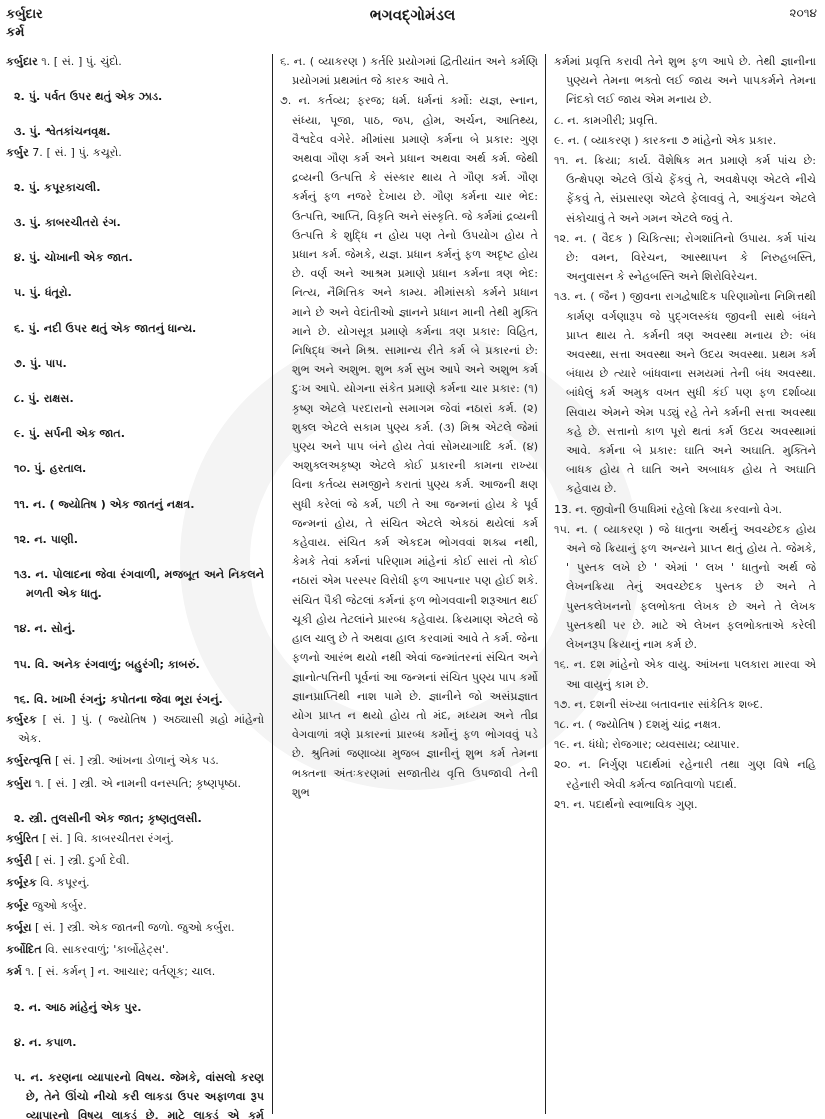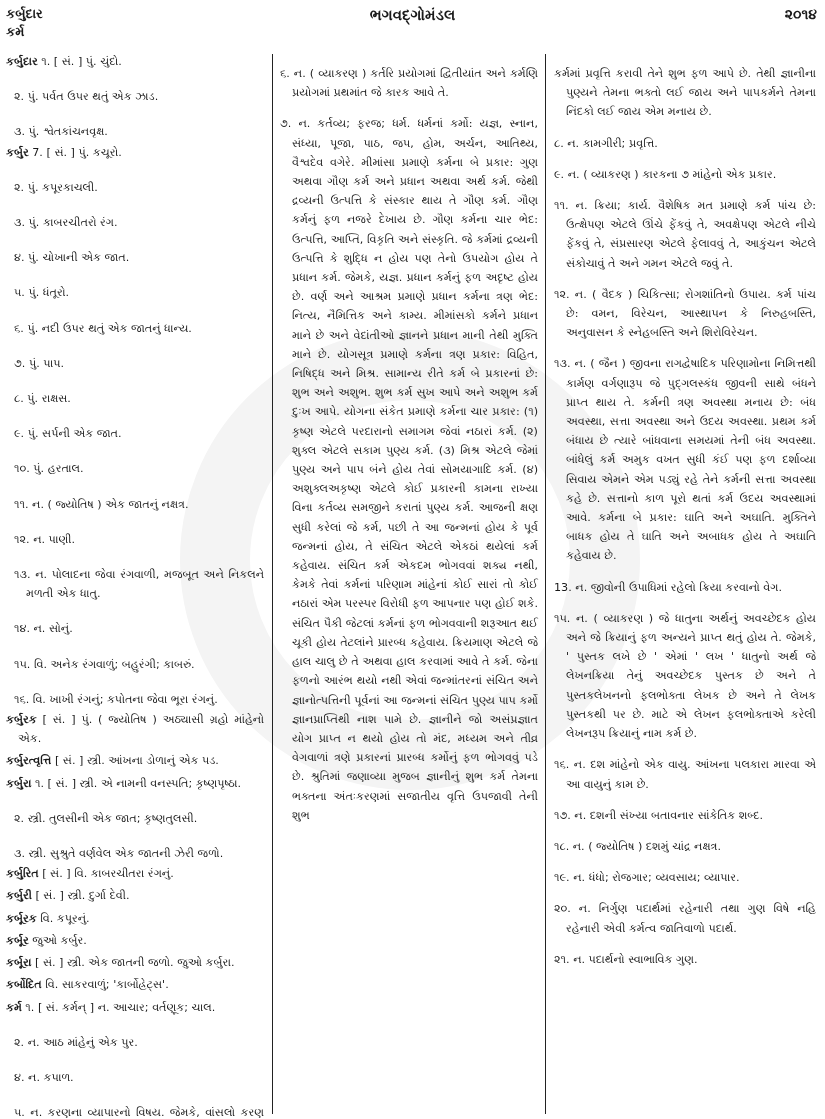--- a/index.html
+++ b/index.html
@@ -15,40 +15,40 @@
       width: 460px; height: 460px; border-radius: 50%;
       border: 70px solid #f4f4f4; box-sizing: border-box;
       z-index: 0;
     }
     .header {
       position: absolute; top: 0; left: 0; width: 825px; height: 52px; z-index: 1;
     }
     .guide-top { position: absolute; left: 6px; top: 6px; font-size: 13px; font-weight: bold; }
     .guide-bottom { position: absolute; left: 6px; top: 24px; font-size: 13px; font-weight: bold; }
     .title { position: absolute; left: 0; width: 825px; top: 6px; text-align: center; font-size: 15px; font-weight: bold; }
-    .pagenum { position: absolute; right: 8px; top: 6px; font-size: 14px; font-weight: bold; }
+    .pagenum { position: absolute; right: 8px; top: 6px; font-size: 12px; font-weight: normal; }
     .columns {
       position: absolute; top: 48px; left: 0; width: 676px; height: 1071px; z-index: 1;
     }
     .col {
       position: absolute; top: 4px; bottom: 0;
       font-size: 11.2px; line-height: 19.2px;
       text-align: justify;
     }
     .col1 { left: 6px; width: 258px; }
     .col2 { left: 280px; width: 258px; }
     .col3 { left: 554px; width: 262px; }
     .divider {
       position: absolute; top: 6px; width: 1px; background: #222; height: 1060px;
     }
     .div1 { left: 272px; }
     .div2 { left: 545px; }
     .entry { margin: 0 0 3px 0; padding-left: 12px; text-indent: -12px; }
-    .sense { margin: 16px 0 1px 0; padding-left: 20px; text-indent: -12px; }
-    .cont { margin: 12px 0 1px 0; padding-left: 12px; text-indent: -12px; }
+    .sense { margin: 16px 0 1px 0; padding-left: 20px; text-indent: -12px; font-weight: bold; }
+    .cont { margin: 0 0 1px 0; padding-left: 12px; text-indent: -12px; }
     .hw { font-weight: bold; }
   </style>
 </head>
 <body>
 
 <div class="watermark"></div>
 
 <div class="header">
   <div class="guide-top">કર્બુદાર</div>
   <div class="guide-bottom">કર્મ</div>
@@ -74,21 +74,20 @@
       <div class="sense"><span>૧૧. ન. ( જ્યોતિષ ) એક જાતનું નક્ષત્ર.</span></div>
       <div class="sense"><span>૧૨. ન. પાણી.</span></div>
       <div class="sense"><span>૧૩. ન. પોલાદના જેવા રંગવાળી, મજબૂત અને નિકલને મળતી એક ધાતુ.</span></div>
       <div class="sense"><span>૧૪. ન. સોનું.</span></div>
       <div class="sense"><span>૧૫. વિ. અનેક રંગવાળું; બહુરંગી; કાબરું.</span></div>
       <div class="sense"><span>૧૬. વિ. ખાખી રંગનું; કપોતના જેવા ભૂરા રંગનું.</span></div>
       <div class="entry"><span class="hw">કર્બુરક</span><span> [ સં. ] પું. ( જ્યોતિષ ) અઠ્યાસી ગ્રહો માંહેનો એક.</span></div>
       <div class="entry"><span class="hw">કર્બુરત્વૃત્તિ</span><span> [ સં. ] સ્ત્રી. આંખના ડોળાનું એક પડ.</span></div>
       <div class="entry"><span class="hw">કર્બુરા</span><span> ૧. [ સં. ] સ્ત્રી. એ નામની વનસ્પતિ; કૃષ્ણપૃષ્ઠા.</span></div>
       <div class="sense"><span>૨. સ્ત્રી. તુલસીની એક જાત; કૃષ્ણતુલસી.</span></div>
-      <div class="sense"><span>૩. સ્ત્રી. સુશ્રુતે વર્ણવેલ એક જાતની ઝેરી જળો.</span></div>
       <div class="entry"><span class="hw">કર્બુરિત</span><span> [ સં. ] વિ. કાબરચીતરા રંગનું.</span></div>
       <div class="entry"><span class="hw">કર્બુરી</span><span> [ સં. ] સ્ત્રી. દુર્ગા દેવી.</span></div>
       <div class="entry"><span class="hw">કર્બૂરક</span><span> વિ. કપૂરનું.</span></div>
       <div class="entry"><span class="hw">કર્બૂર</span><span> જુઓ કર્બુર.</span></div>
       <div class="entry"><span class="hw">કર્બૂરા</span><span> [ સં. ] સ્ત્રી. એક જાતની જળો. જુઓ કર્બુરા.</span></div>
       <div class="entry"><span class="hw">કર્બોદિત</span><span> વિ. સાકરવાળું; 'કાર્બોહ્રેટ્સ'.</span></div>
       <div class="entry"><span class="hw">કર્મ</span><span> ૧. [ સં. કર્મન્ ] ન. આચાર; વર્તણૂક; ચાલ.</span></div>
       <div class="sense"><span>૨. ન. આઠ માંહેનું એક પુર.</span></div>
       <div class="sense"><span>૪. ન. કપાળ.</span></div>
       <div class="sense"><span>૫. ન. કરણના વ્યાપારનો વિષય. જેમકે, વાંસલો કરણ છે, તેને ઊંચો નીચો કરી લાકડા ઉપર અફાળવા રૂપ વ્યાપારનો વિષય લાકડું છે, માટે લાકડું એ કર્મ કહેવાય.</span></div>

